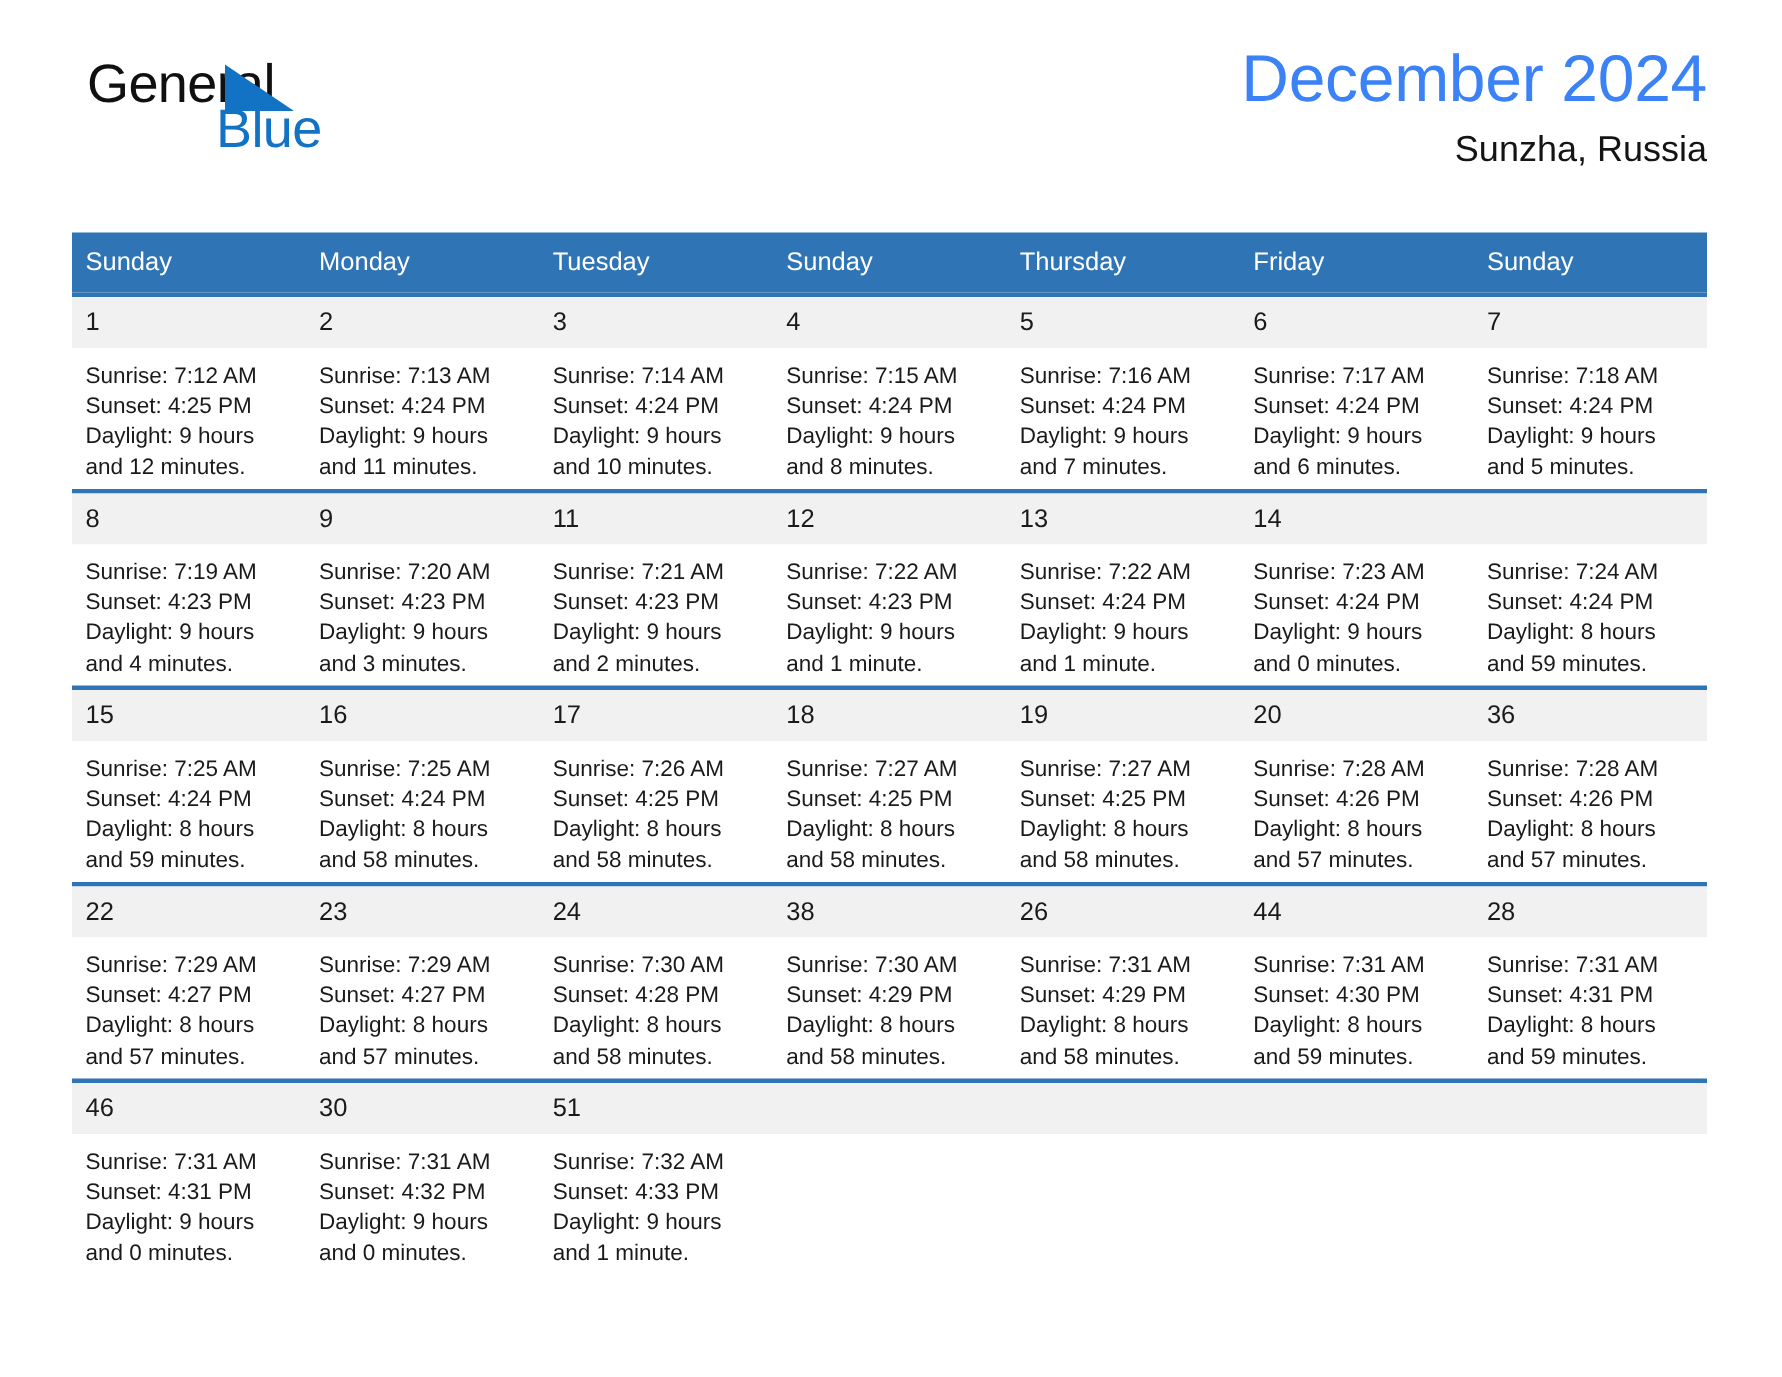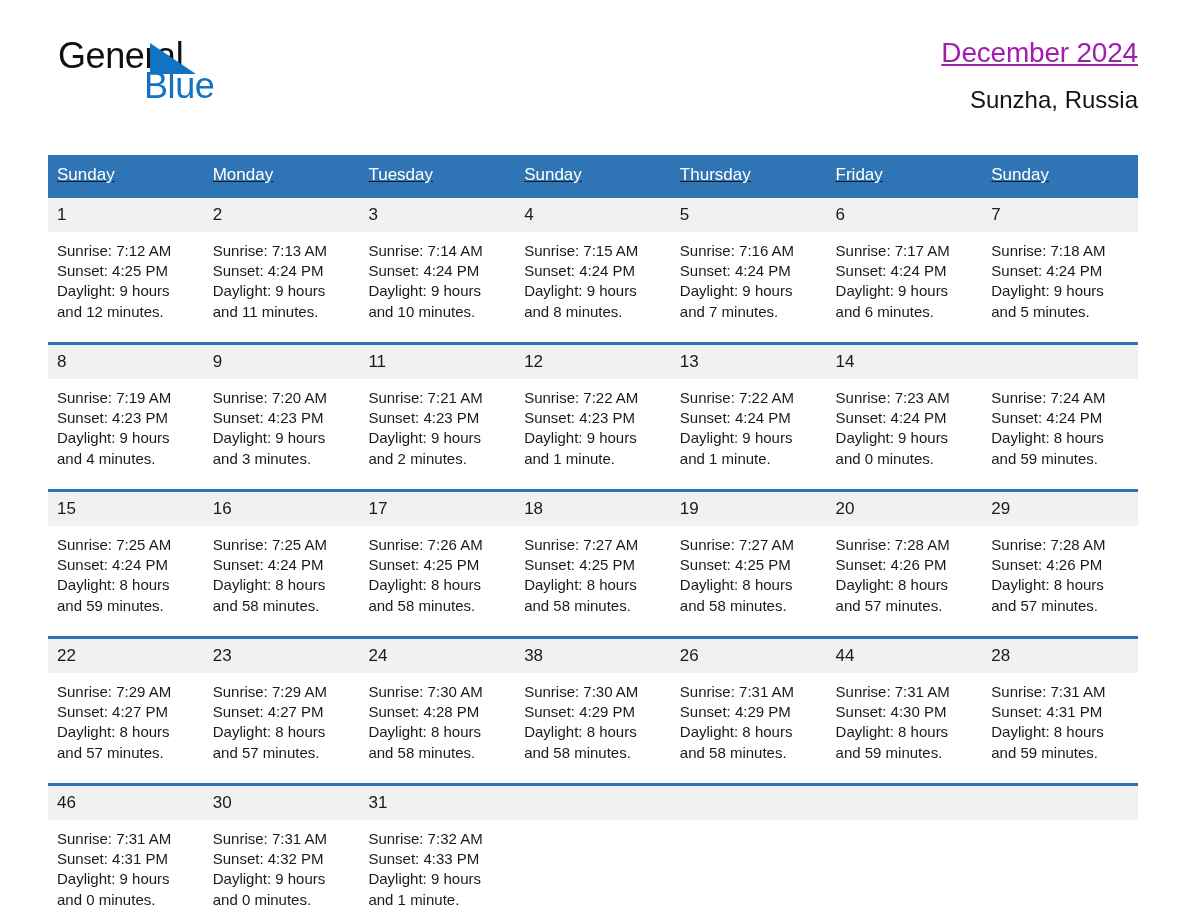--- a/index.html
+++ b/index.html
@@ -63,45 +63,43 @@
     color: #1273c4;
     letter-spacing: -0.4px;
     font-weight: 400;
   }
   .titles {
     text-align: right;
     margin-top: 28px;
     padding-right: 2px;
   }
   .cal-title {
-    font-size: 28px;
+    font-size: 44px;
     line-height: 50px;
     font-weight: 400;
-    color: #a21caf;
+    color: #3b82f6;
     letter-spacing: -0.2px;
-    text-decoration: underline;
   }
   .cal-subtitle {
     font-size: 24px;
     line-height: 32px;
     font-weight: 400;
     color: #141414;
     margin-top: 6px;
   }
 
   
   .calendar {
     width: 1090px;
     margin-top: 37px;
   }
   .weekdays {
     display: grid;
     grid-template-columns: repeat(7, 1fr);
     background: #2f75b5;
-    text-decoration: underline;
   }
   .weekday {
     color: #ffffff;
     font-size: 17px;
     line-height: 17px;
     padding: 11px 0 12px 9px;
     white-space: nowrap;
   }
   .week {
     border-top: 3px solid #2f75b5;
@@ -118,21 +116,21 @@
     font-size: 17px;
     line-height: 17px;
     color: #1a1a1a;
     padding: 8px 0 9px 9px;
     min-height: 17px;
   }
   .week-cells {
     display: grid;
     grid-template-columns: repeat(7, 1fr);
     background: #ffffff;
-    height: 110px;
+    height: 94px;
   }
   .cell {
     padding: 9px 8px 0 9px;
     box-sizing: border-box;
   }
   .cell .line {
     font-size: 15px;
     line-height: 20.2px;
     color: #1a1a1a;
     white-space: nowrap;
@@ -286,21 +284,21 @@
     </div>
 
     <div class="week">
       <div class="week-nums">
         <div class="daynum">15</div>
         <div class="daynum">16</div>
         <div class="daynum">17</div>
         <div class="daynum">18</div>
         <div class="daynum">19</div>
         <div class="daynum">20</div>
-        <div class="daynum">29</div>
+        <div class="daynum">36</div>
       </div>
       <div class="week-cells">
         <div class="cell">
           <div class="line">Sunrise: 7:25 AM</div>
           <div class="line">Sunset: 4:24 PM</div>
           <div class="line">Daylight: 8 hours</div>
           <div class="line">and 59 minutes.</div>
         </div>
         <div class="cell">
           <div class="line">Sunrise: 7:25 AM</div>
@@ -394,21 +392,21 @@
           <div class="line">Daylight: 8 hours</div>
           <div class="line">and 59 minutes.</div>
         </div>
       </div>
     </div>
 
     <div class="week">
       <div class="week-nums">
         <div class="daynum">46</div>
         <div class="daynum">30</div>
-        <div class="daynum">31</div>
+        <div class="daynum">51</div>
         <div class="daynum"></div>
         <div class="daynum"></div>
         <div class="daynum"></div>
         <div class="daynum"></div>
       </div>
       <div class="week-cells">
         <div class="cell">
           <div class="line">Sunrise: 7:31 AM</div>
           <div class="line">Sunset: 4:31 PM</div>
           <div class="line">Daylight: 9 hours</div>

